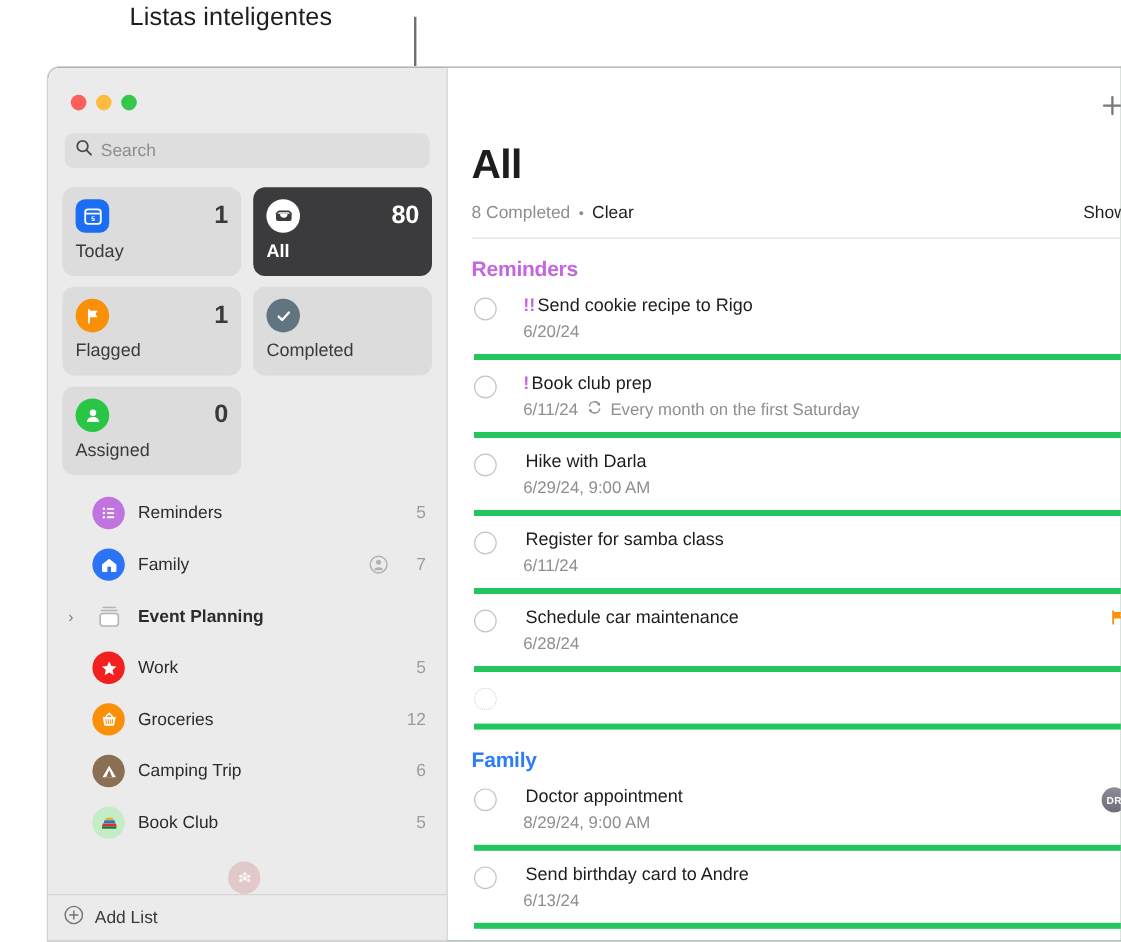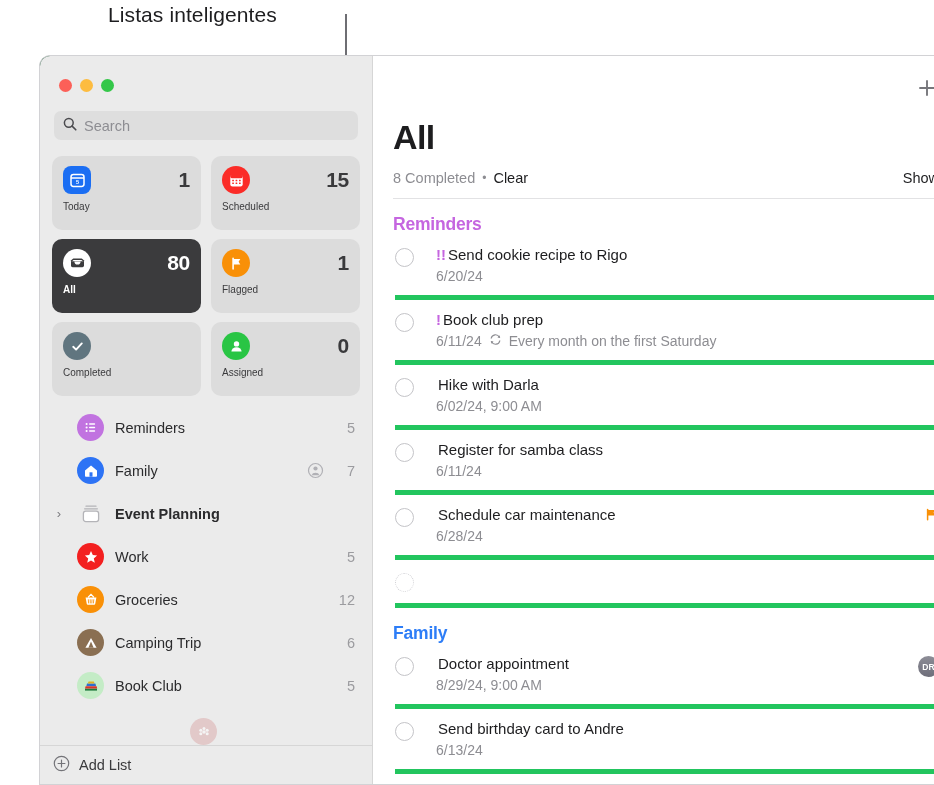--- a/index.html
+++ b/index.html
@@ -109,21 +109,21 @@
     height: 30px;
   }
   .tile-count {
     font-size: 21px;
     font-weight: bold;
     color: #3a3a3c;
     letter-spacing: -0.3px;
   }
   .smart-tile.selected .tile-count { color: #ffffff; }
   .tile-label {
-    font-size: 10px;
+    font-size: 15px;
     color: #3a3a3c;
     margin-top: 6px;
   }
   .smart-tile.selected .tile-label { color: #ffffff; font-weight: bold; }
   .tile-icon {
     width: 28px; height: 28px;
     border-radius: 50%;
     display: flex; align-items: center; justify-content: center;
     flex: none;
   }
@@ -316,40 +316,20 @@
                 <rect x="2" y="2.5" width="13" height="12" rx="2.4" fill="none" stroke="#fff" stroke-width="1.5"></rect>
                 <line x1="2" y1="6" x2="15" y2="6" stroke="#fff" stroke-width="1.5"></line>
                 <text x="8.5" y="12.2" font-size="5.6" fill="#fff" text-anchor="middle" font-family="Liberation Sans, sans-serif" font-weight="bold">5</text>
               </svg>
             </div>
             <span class="tile-count">1</span>
           </div>
           <div class="tile-label">Today</div>
         </div>
 
-        <div class="smart-tile">
-          <div class="tile-top">
-            <div class="tile-icon" style="background:#fb2c27">
-              <svg width="17" height="17" viewBox="0 0 17 17">
-                <rect x="2.3" y="3" width="12.4" height="11.5" rx="2.2" fill="#fff"></rect>
-                <rect x="2.3" y="3" width="12.4" height="3.2" rx="1.4" fill="#fb2c27"></rect>
-                <g fill="#fb2c27">
-                  <rect x="4.2" y="7.7" width="1.7" height="1.5" rx="0.3"></rect>
-                  <rect x="7.6" y="7.7" width="1.7" height="1.5" rx="0.3"></rect>
-                  <rect x="11.0" y="7.7" width="1.7" height="1.5" rx="0.3"></rect>
-                  <rect x="4.2" y="10.6" width="1.7" height="1.5" rx="0.3"></rect>
-                  <rect x="7.6" y="10.6" width="1.7" height="1.5" rx="0.3"></rect>
-                  <rect x="11.0" y="10.6" width="1.7" height="1.5" rx="0.3"></rect>
-                </g>
-              </svg>
-            </div>
-            <span class="tile-count">15</span>
-          </div>
-          <div class="tile-label">Scheduled</div>
-        </div>
 
         <div class="smart-tile selected">
           <div class="tile-top">
             <div class="tile-icon" style="background:#ffffff">
               <svg width="19" height="19" viewBox="0 0 19 19">
                 <path d="M3 7.2 h13 v4.4 a1.6 1.6 0 0 1 -1.6 1.6 h-9.8 A1.6 1.6 0 0 1 3 11.6 Z" fill="#3b3b3d"></path>
                 <path d="M3 7.2 L5.4 5.2 h8.2 L16 7.2" fill="none" stroke="#3b3b3d" stroke-width="1.4" stroke-linejoin="round"></path>
                 <path d="M6.4 7.4 a3.1 3.1 0 0 0 6.2 0" fill="#ffffff"></path>
               </svg>
             </div>
@@ -591,21 +571,21 @@
         <div class="rem-trailing"></div>
       </div>
 
       <div class="rem-row">
         <div class="rem-circle"></div>
         <div class="rem-body">
           <div class="rem-title">
             <span class="rem-prio"></span><span>Hike with Darla</span>
           </div>
           <div class="rem-meta">
-            <span>6/02/24, 9:00 AM</span>
+            <span>6/29/24, 9:00 AM</span>
           </div>
         </div>
         <div class="rem-trailing"></div>
       </div>
 
       <div class="rem-row">
         <div class="rem-circle"></div>
         <div class="rem-body">
           <div class="rem-title">
             <span class="rem-prio"></span><span>Register for samba class</span>

